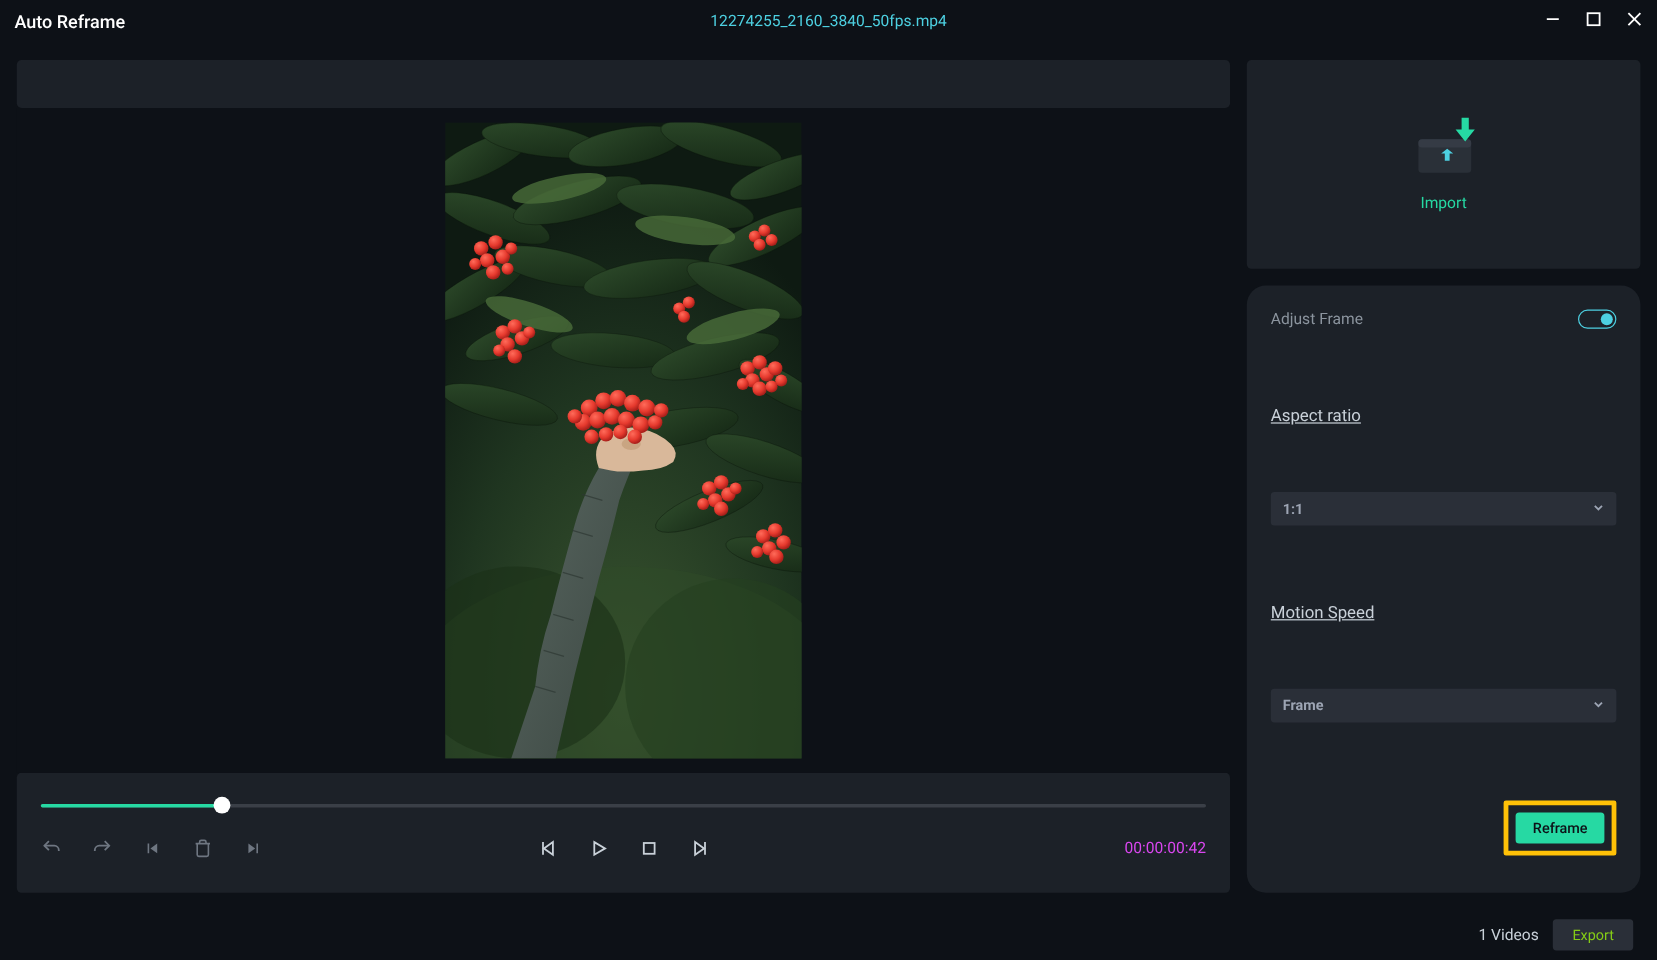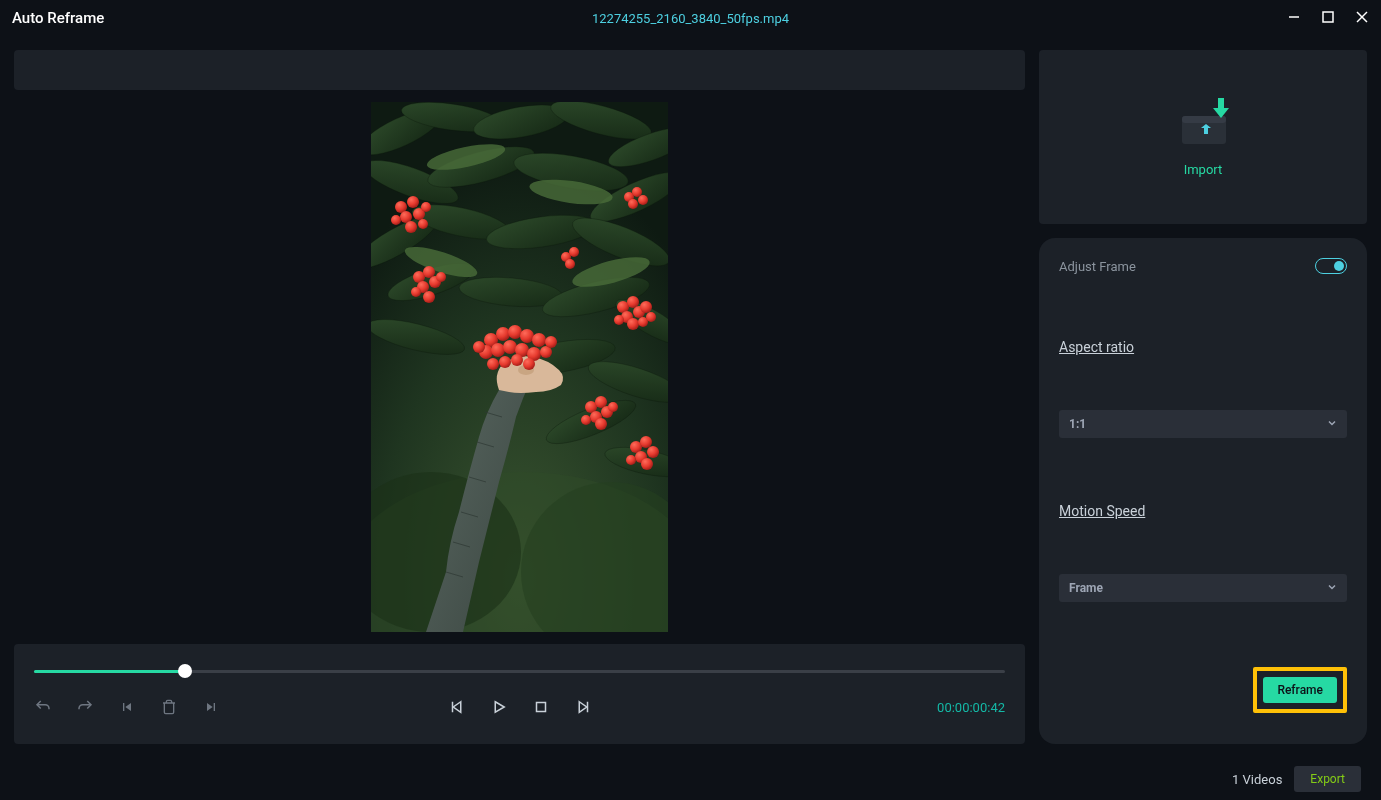--- a/index.html
+++ b/index.html
@@ -17,21 +17,21 @@
 .video-frame { width: 297px; height: 530px; position: relative; }
 .video-svg { width: 100%; height: 100%; display: block; }
 .controls-area { height: 100px; background: #1c2128; border-radius: 4px; padding: 18px 20px 0 20px; display: flex; flex-direction: column; }
 .scrubber { position: relative; height: 20px; }
 .scrubber-track { position: absolute; top: 8px; left: 0; right: 0; height: 3px; background: #3a3f47; border-radius: 2px; }
 .scrubber-fill { position: absolute; top: 8px; left: 0; width: 15.5%; height: 3px; background: #26d9a3; border-radius: 2px; }
 .scrubber-thumb { position: absolute; top: 2px; left: 15.5%; width: 14px; height: 14px; background: #fff; border-radius: 50%; transform: translateX(-50%); cursor: pointer; }
 .playback-row { display: flex; align-items: center; height: 50px; }
 .pb-left { display: flex; gap: 24px; align-items: center; }
 .pb-center { position: absolute; left: 50%; transform: translateX(-50%); display: flex; gap: 24px; align-items: center; }
-.pb-right { margin-left: auto; color: #14b8a6; font-size: 13px; }
+.pb-right { margin-left: auto; color: #d946ef; font-size: 13px; }
 .icon-btn { width: 18px; height: 18px; color: #6e7681; cursor: pointer; display: flex; align-items: center; justify-content: center; }
 .icon-btn.light { color: #c9d1d9; }
 .right-panel { width: 328px; display: flex; flex-direction: column; gap: 14px; }
 .import-box { height: 174px; background: #1c2128; border-radius: 4px; display: flex; flex-direction: column; align-items: center; justify-content: center; cursor: pointer; }
 .import-icon-wrap { position: relative; width: 70px; height: 54px; margin-bottom: 10px; }
 .import-label { color: #26d9a3; font-size: 13px; }
 .settings-box { flex: 1; background: #1c2128; border-radius: 16px; padding: 20px; display: flex; flex-direction: column; gap: 47px; }
 .setting-row { display: flex; align-items: center; justify-content: space-between; margin-bottom: 18px; }
 .setting-label { color: #8b949e; font-size: 13px; }
 .toggle { width: 32px; height: 16px; background: transparent; border: 1.5px solid #4dd0e1; border-radius: 10px; position: relative; cursor: pointer; }

